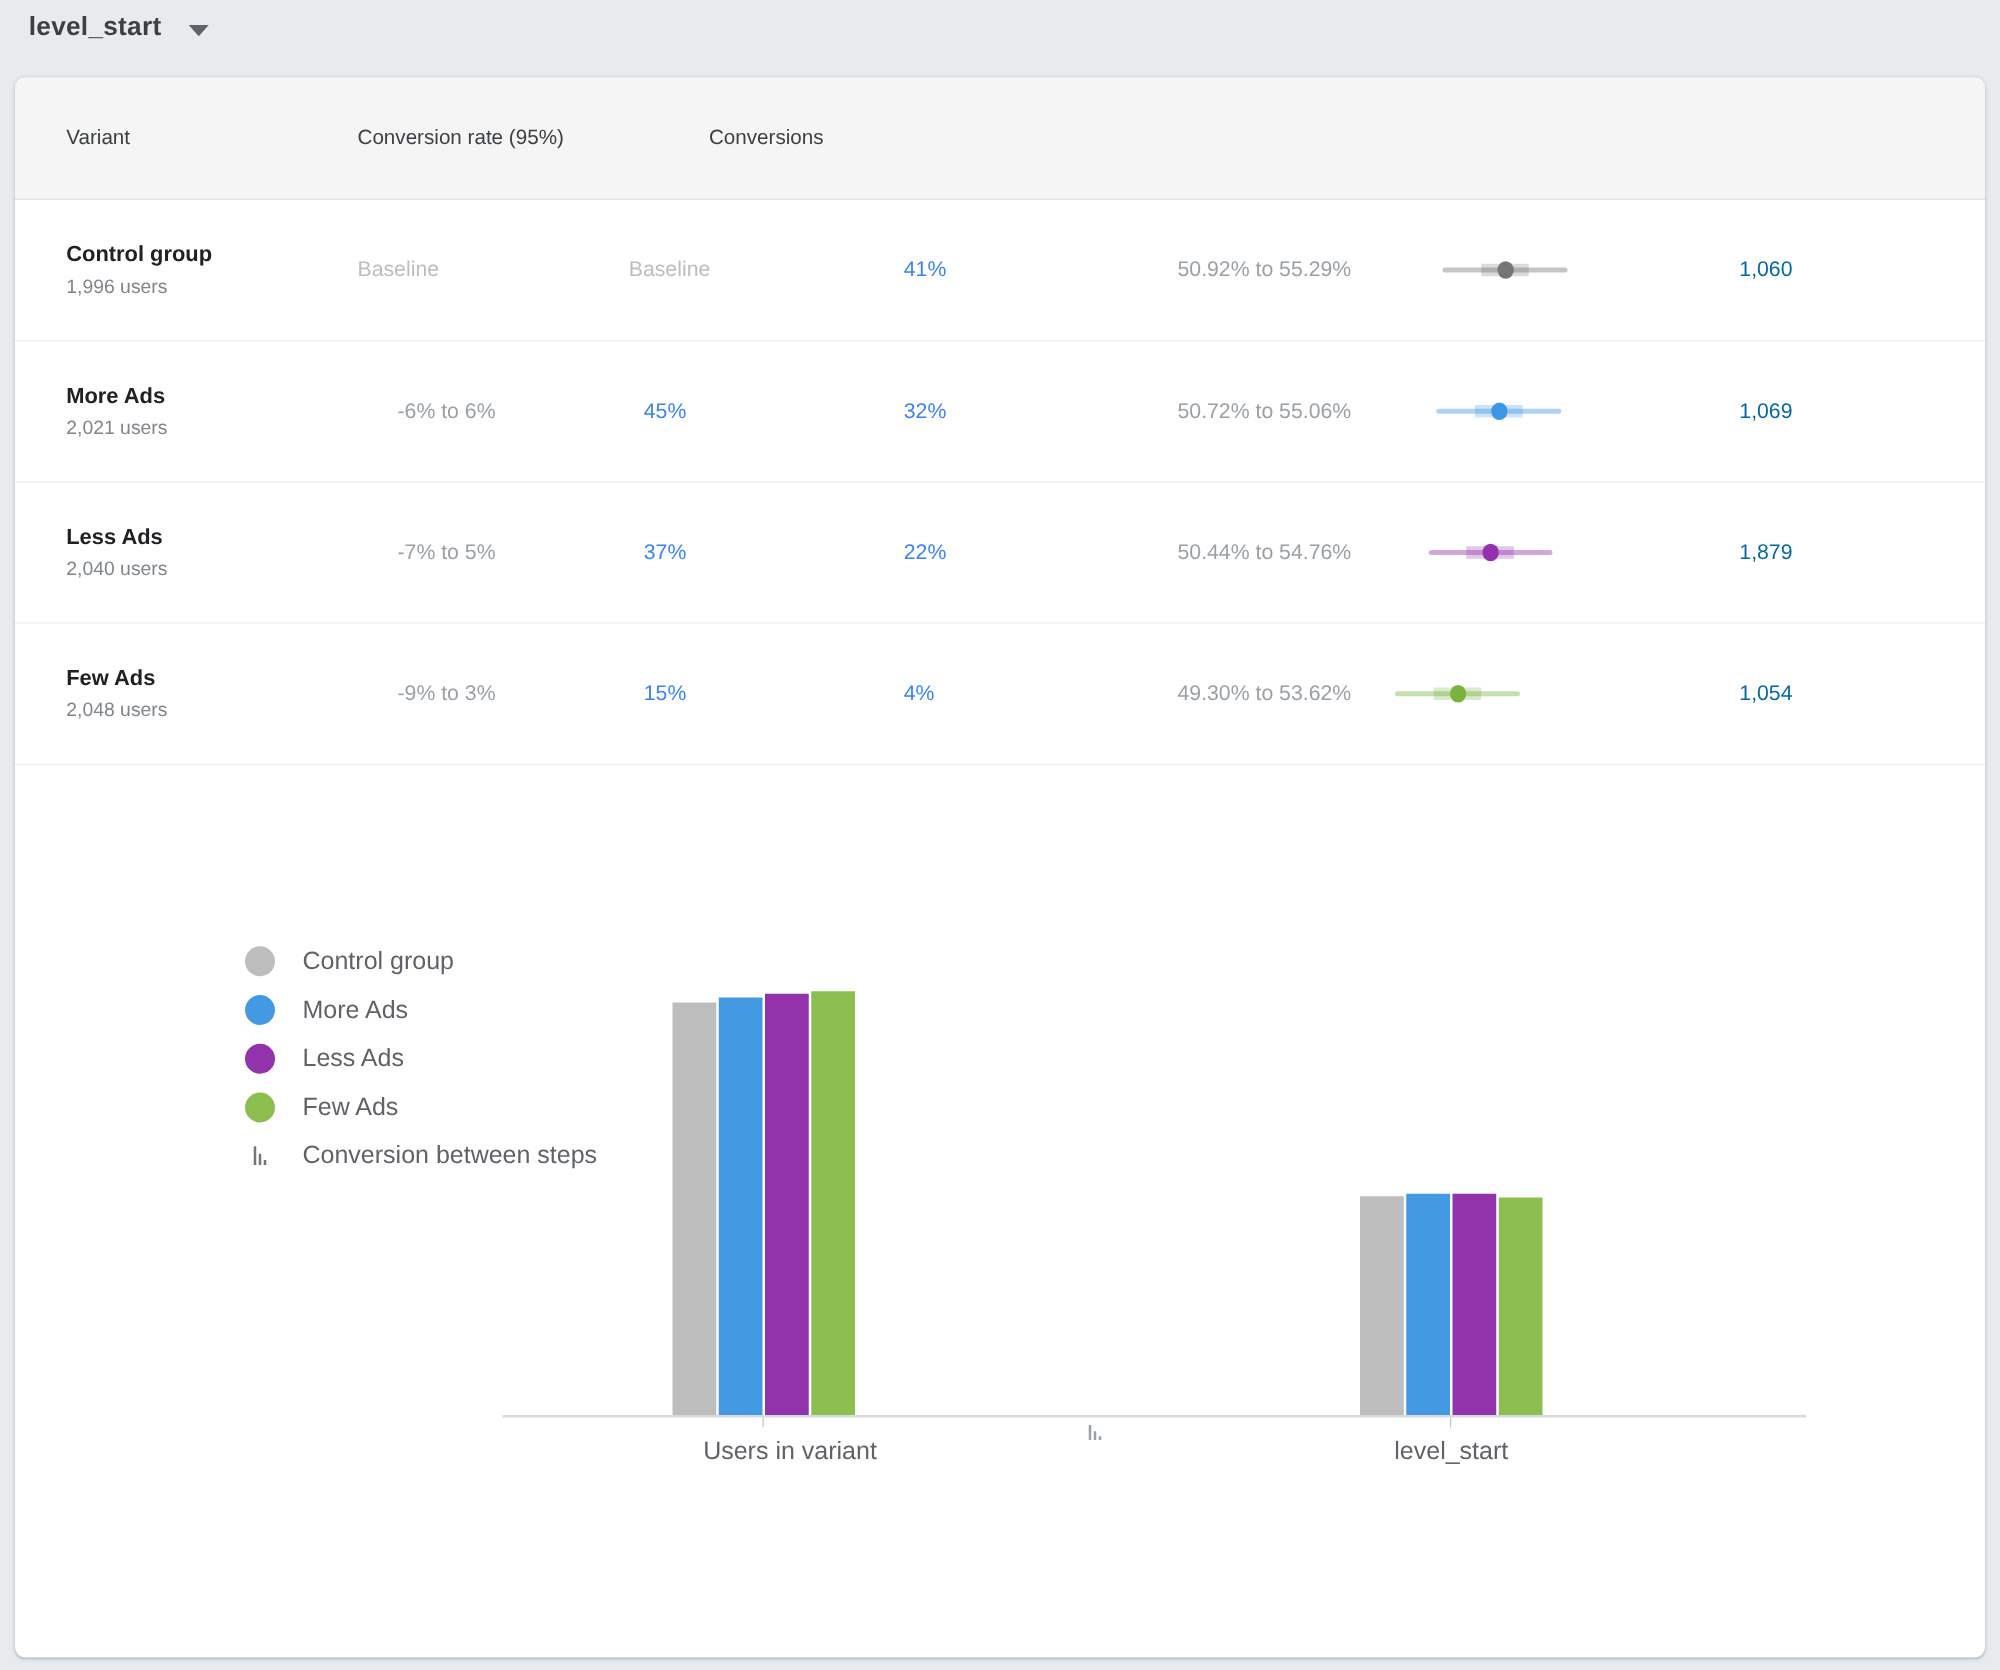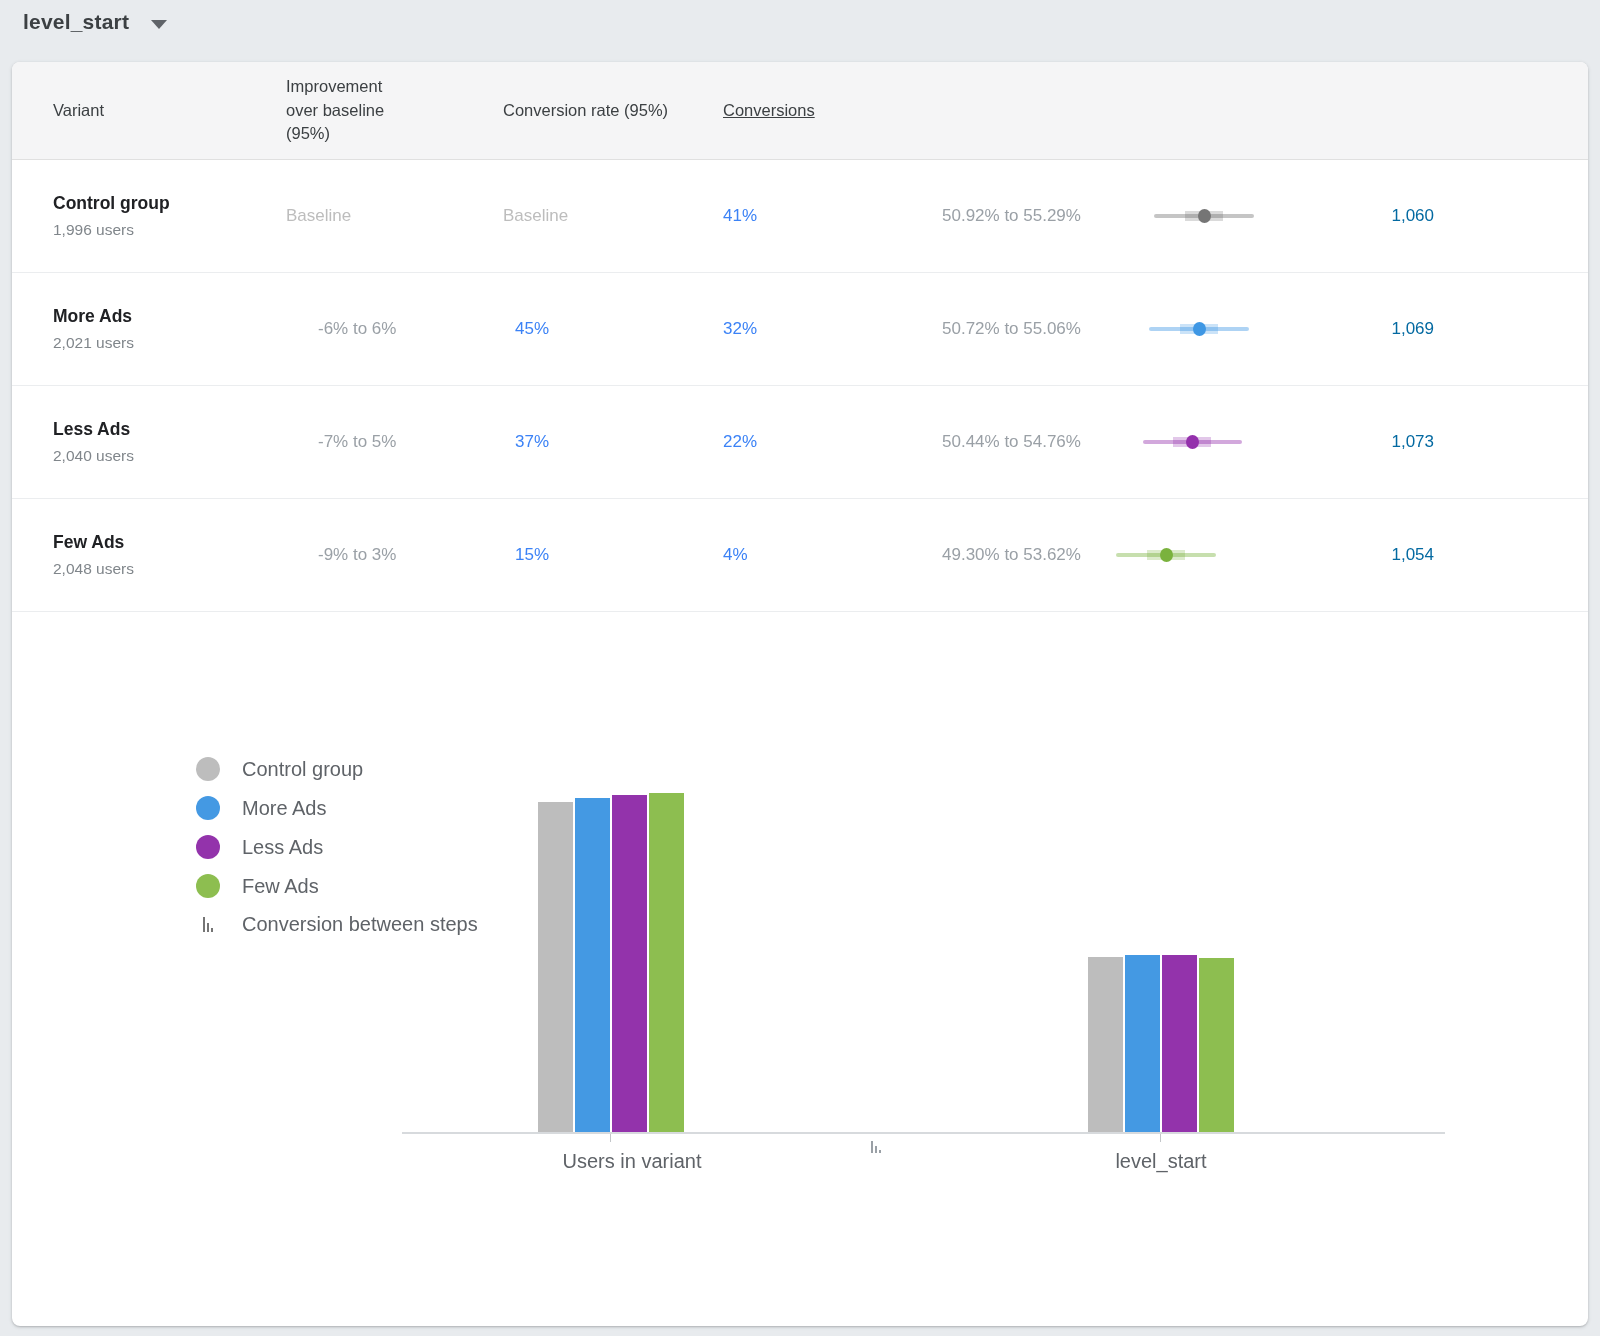--- a/index.html
+++ b/index.html
@@ -43,21 +43,21 @@
     grid-template-columns: 233px 217px 220px 219px 338px 1fr;
     align-items: center;
     font-size: 16.5px;
     line-height: 1.45;
     color: #3c4043;
   }
   .th .wrap { display: block; }
   .w-improve { max-width: 128px; }
   .w-beat    { max-width: 116px; }
   .w-best    { max-width: 126px; }
-  .th-right  { text-align: left; text-decoration: underline; }
+  .th-right  { text-align: center; }
 
   .row {
     height: 113px;
     border-bottom: 1px solid #ebedef;
     padding: 0 98px 0 41px;
     display: grid;
     grid-template-columns: 233px 217px 220px 219px 163px 175px 1fr;
     align-items: center;
     font-size: 17px;
   }
@@ -111,23 +111,20 @@
   </div>
 </div>
 
 <div class="card">
 
   <div class="thead">
     <div class="th">
         <span class="wrap">Variant</span>
       </div>
     <div class="th">
-        <span class="wrap w-improve">Improvement over baseline (95%)</span>
-      </div>
-    <div class="th">
         <span class="wrap">Conversion rate (95%)</span>
       </div>
     <div class="th th-right">
         <span class="wrap">Conversions</span>
       </div>
   </div>
 
   <div class="row">
     <div class="cell">
       <div class="variant-name">Control group</div>
@@ -175,21 +172,21 @@
     <div class="cell val dark indent-s">37%</div>
     <div class="cell val dark">22%</div>
     <div class="cell val muted">50.44% to 54.76%</div>
     <div class="cell">
       <div class="ci">
           <div class="ci-line" style="left: 22.1622%; width: 58.3784%; background: rgba(148, 48, 172, 0.42);"></div>
           <div class="ci-box" style="left: 40.2595%; width: 22.1838%; background: rgba(148, 48, 172, 0.27);"></div>
           <div class="ci-dot" style="left: calc(51.3514% - 6px); background: rgb(148, 48, 172);"></div>
         </div>
     </div>
-    <div class="cell cell-conversions">1,073</div>
+    <div class="cell cell-conversions">1,879</div>
   </div>
 
   <div class="row">
     <div class="cell">
       <div class="variant-name">Few Ads</div>
       <div class="variant-users">2,048 users</div>
     </div>
     <div class="cell val muted indent">-9% to 3%</div>
     <div class="cell val dark indent-s">15%</div>
     <div class="cell val dark">4%</div>

